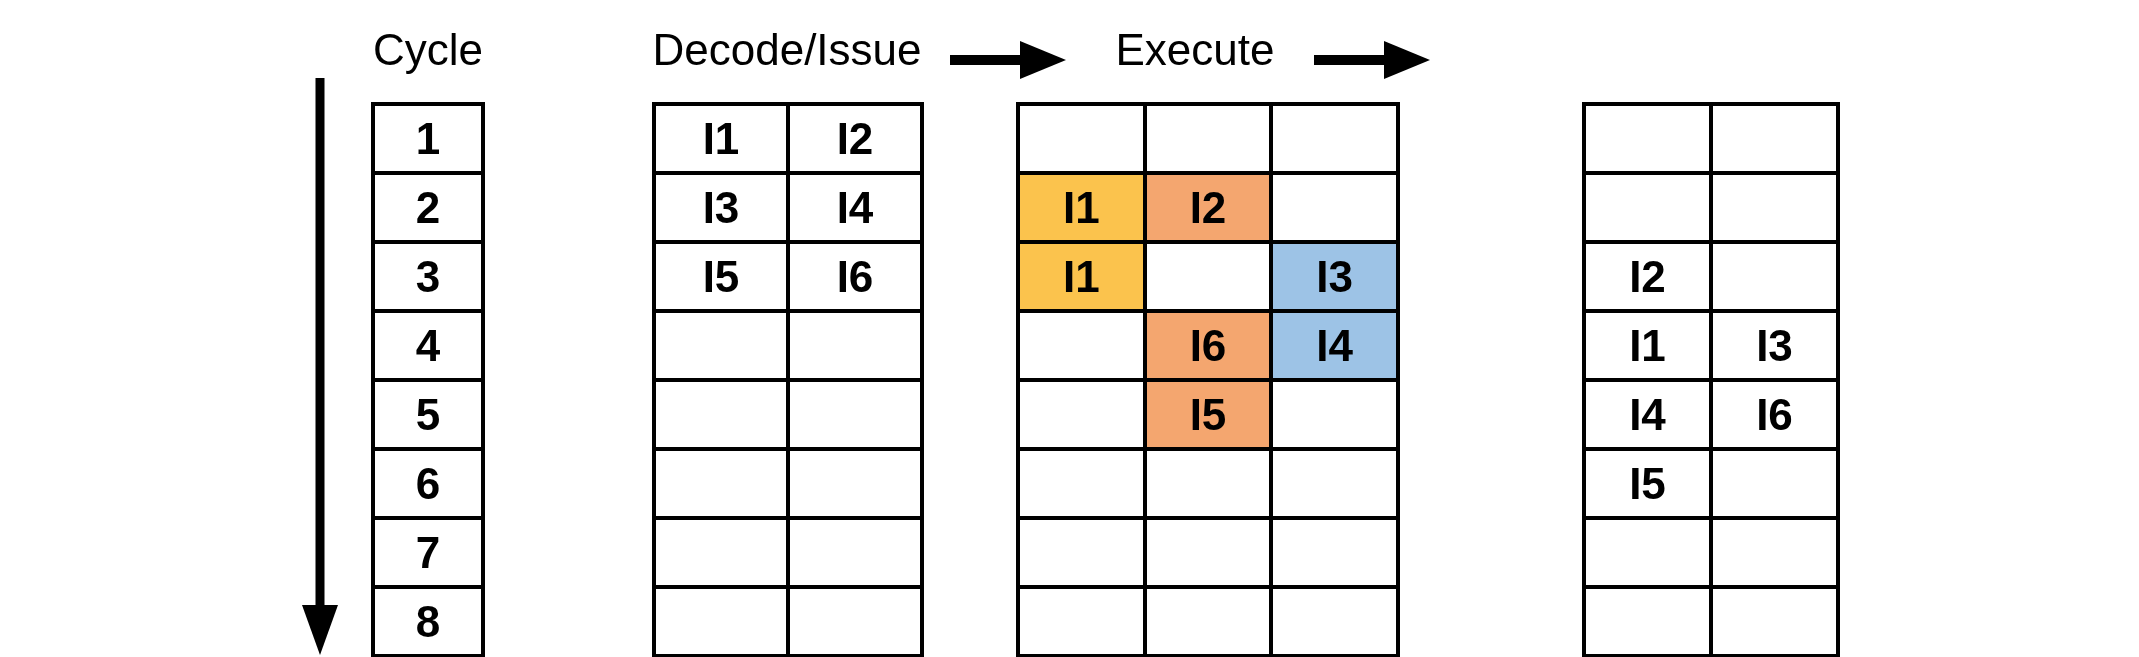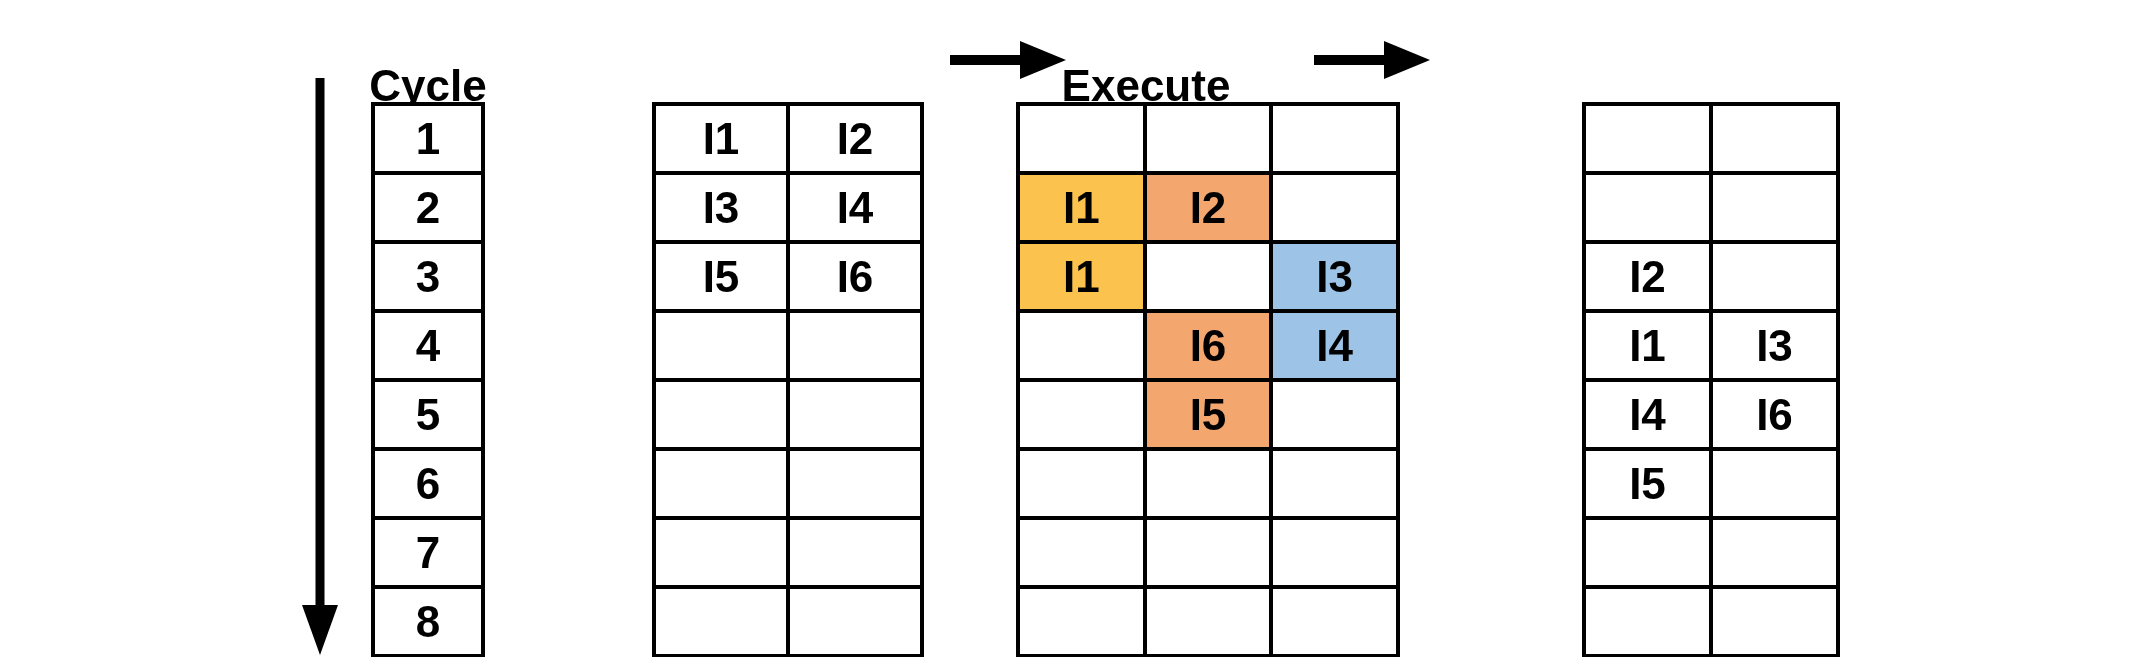--- a/index.html
+++ b/index.html
@@ -15,24 +15,23 @@
     background: #ffffff;
     overflow: hidden;
   }
   .stage-label {
     position: absolute;
     top: 22px;
     height: 56px;
     line-height: 56px;
     text-align: center;
     font-size: 44px;
-    font-weight: 700;
+    font-weight: 400;
     color: #000000;
     white-space: nowrap;
-    margin-top: 36px;
   }
   .pipe-table {
     position: absolute;
     top: 102px;
     display: grid;
     border: 2px solid #000000;
     background: #ffffff;
   }
   .cell {
     border: 2px solid #000000;
@@ -51,21 +50,22 @@
 <body>
 
 <div id="stage">
 
   <svg class="arrow-svg" style="left:296px; top:70px;" width="48" height="587" viewBox="0 0 48 587">
     <line x1="24" y1="8" x2="24" y2="540" stroke="#000000" stroke-width="9"></line>
     <polygon points="24,585 6,535 42,535" fill="#000000"></polygon>
   </svg>
 
   <div class="stage-label" style="left:348px; width:160px;">Cycle</div>
-  <div class="stage-label" style="left:1036px; width:220px;text-align:center;">Execute</div>
+  <div class="stage-label" style="left:622px; width:330px;">Decode/Issue</div>
+  <div class="stage-label" style="left:1085px; width:220px;text-align:center;">Execute</div>
 
   <svg class="arrow-svg" style="left:948px; top:36px;" width="120" height="48" viewBox="0 0 120 48">
     <line x1="2" y1="24" x2="82" y2="24" stroke="#000000" stroke-width="10"></line>
     <polygon points="118,24 72,5 72,43" fill="#000000"></polygon>
   </svg>
 
   <svg class="arrow-svg" style="left:1312px; top:36px;" width="120" height="48" viewBox="0 0 120 48">
     <line x1="2" y1="24" x2="82" y2="24" stroke="#000000" stroke-width="10"></line>
     <polygon points="118,24 72,5 72,43" fill="#000000"></polygon>
   </svg>

